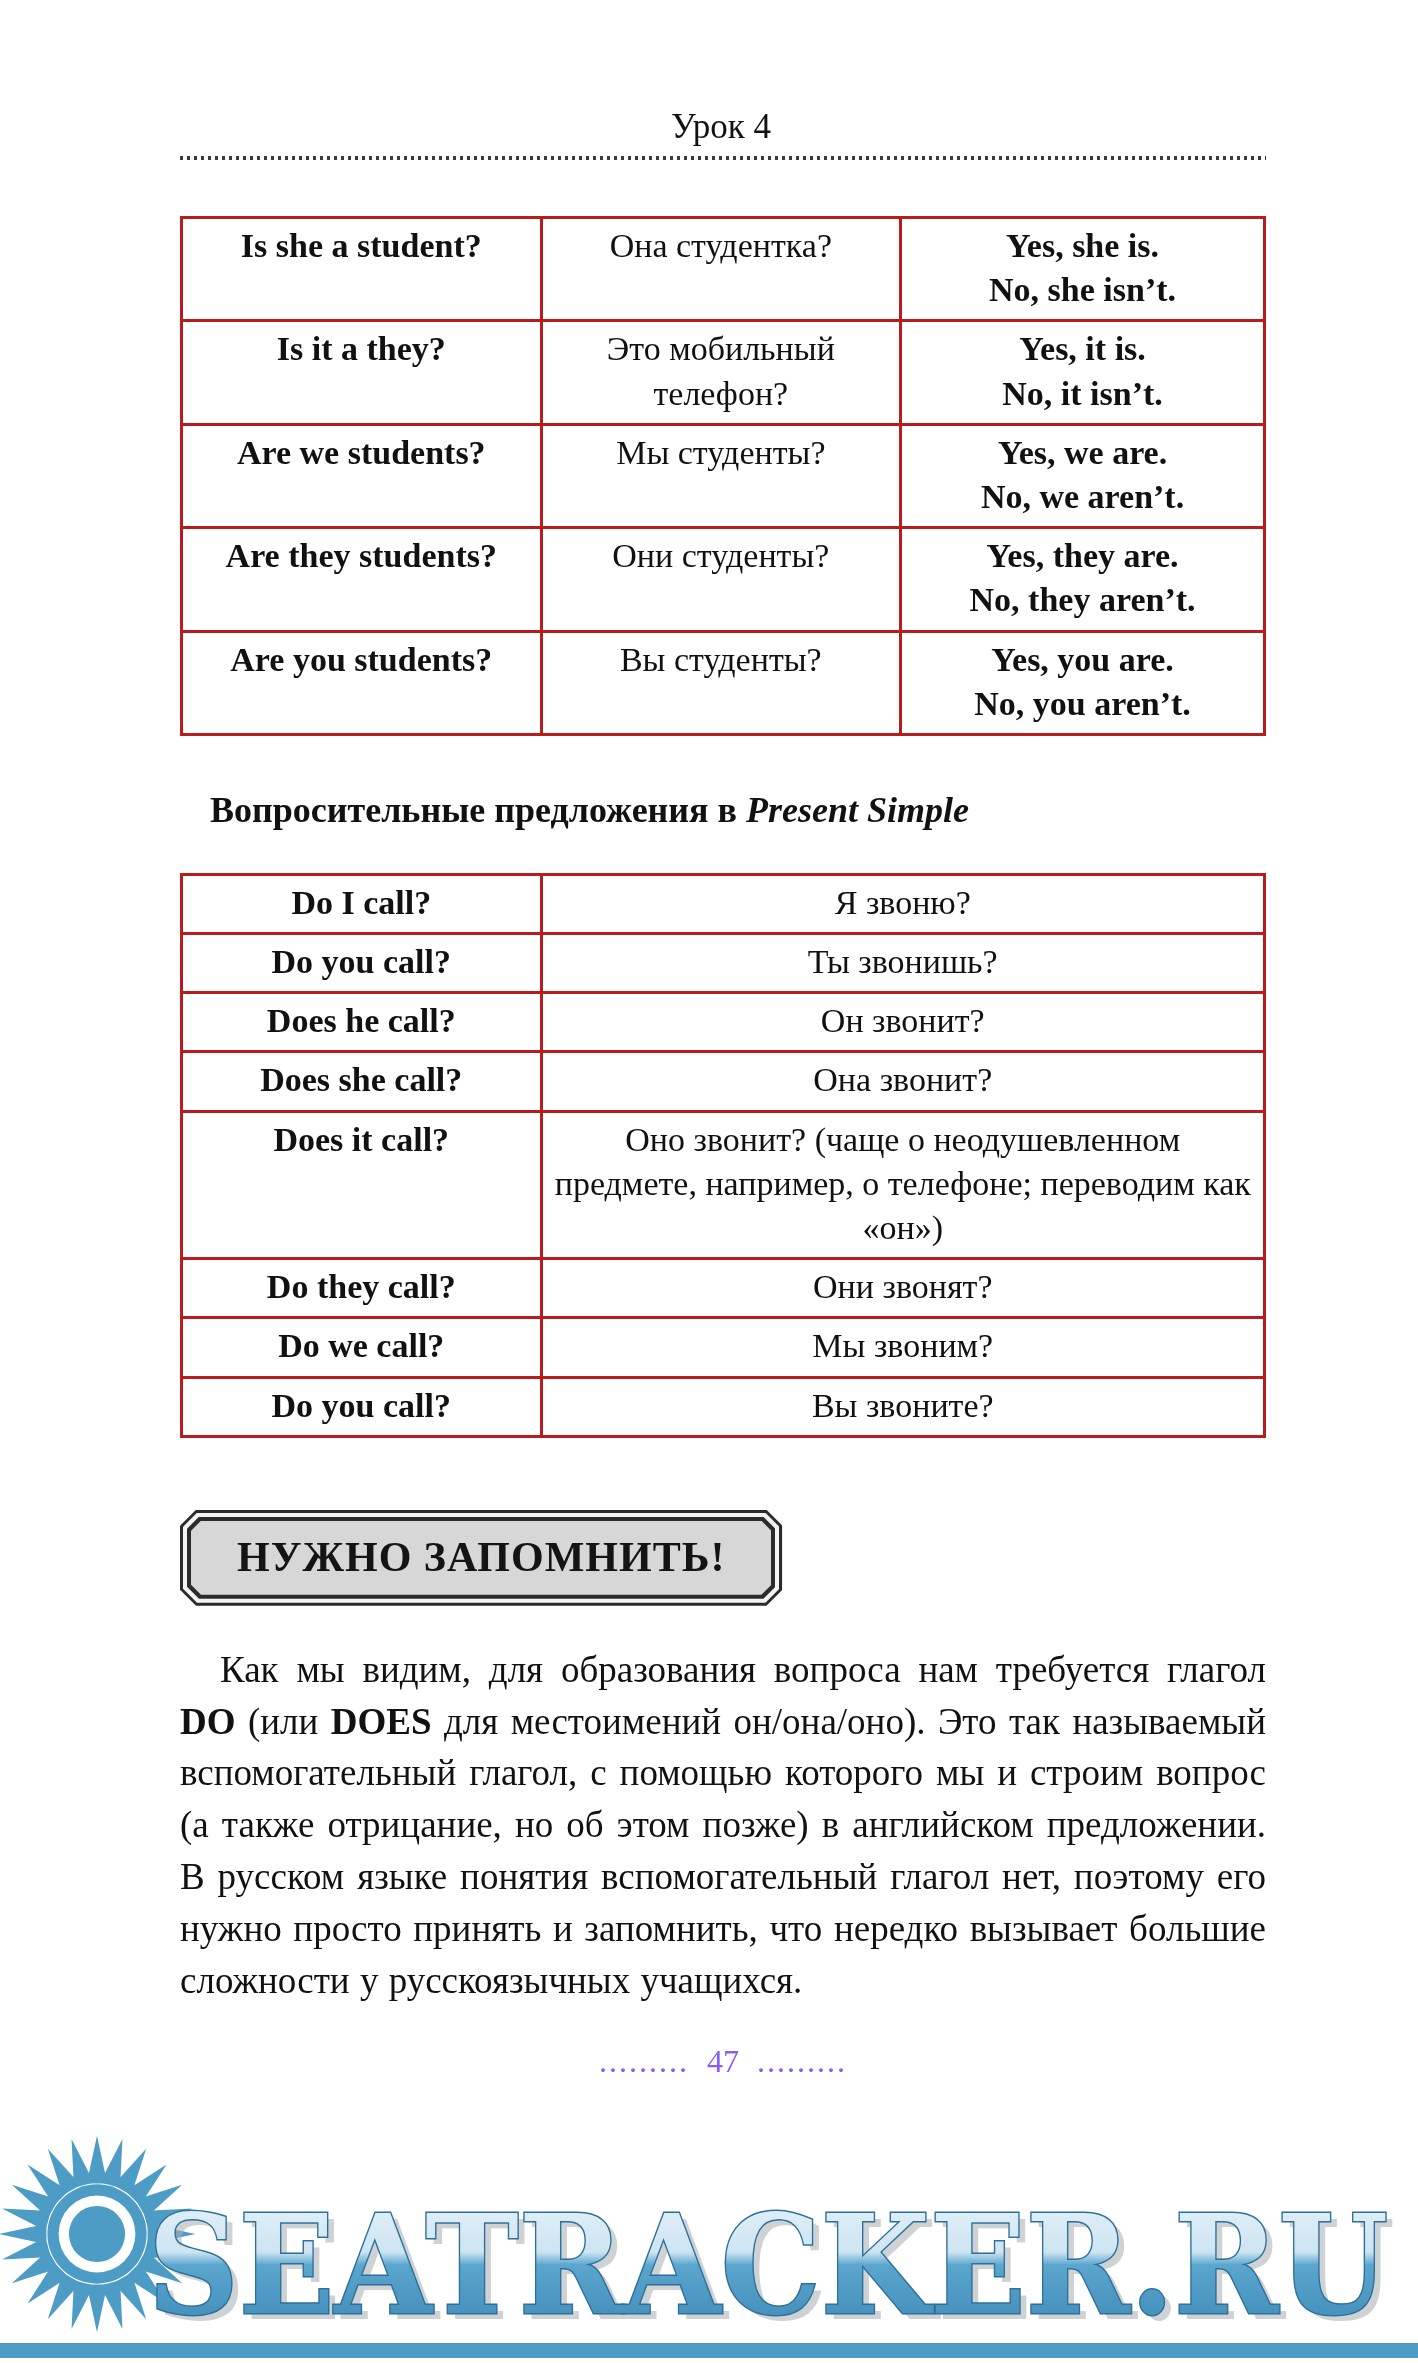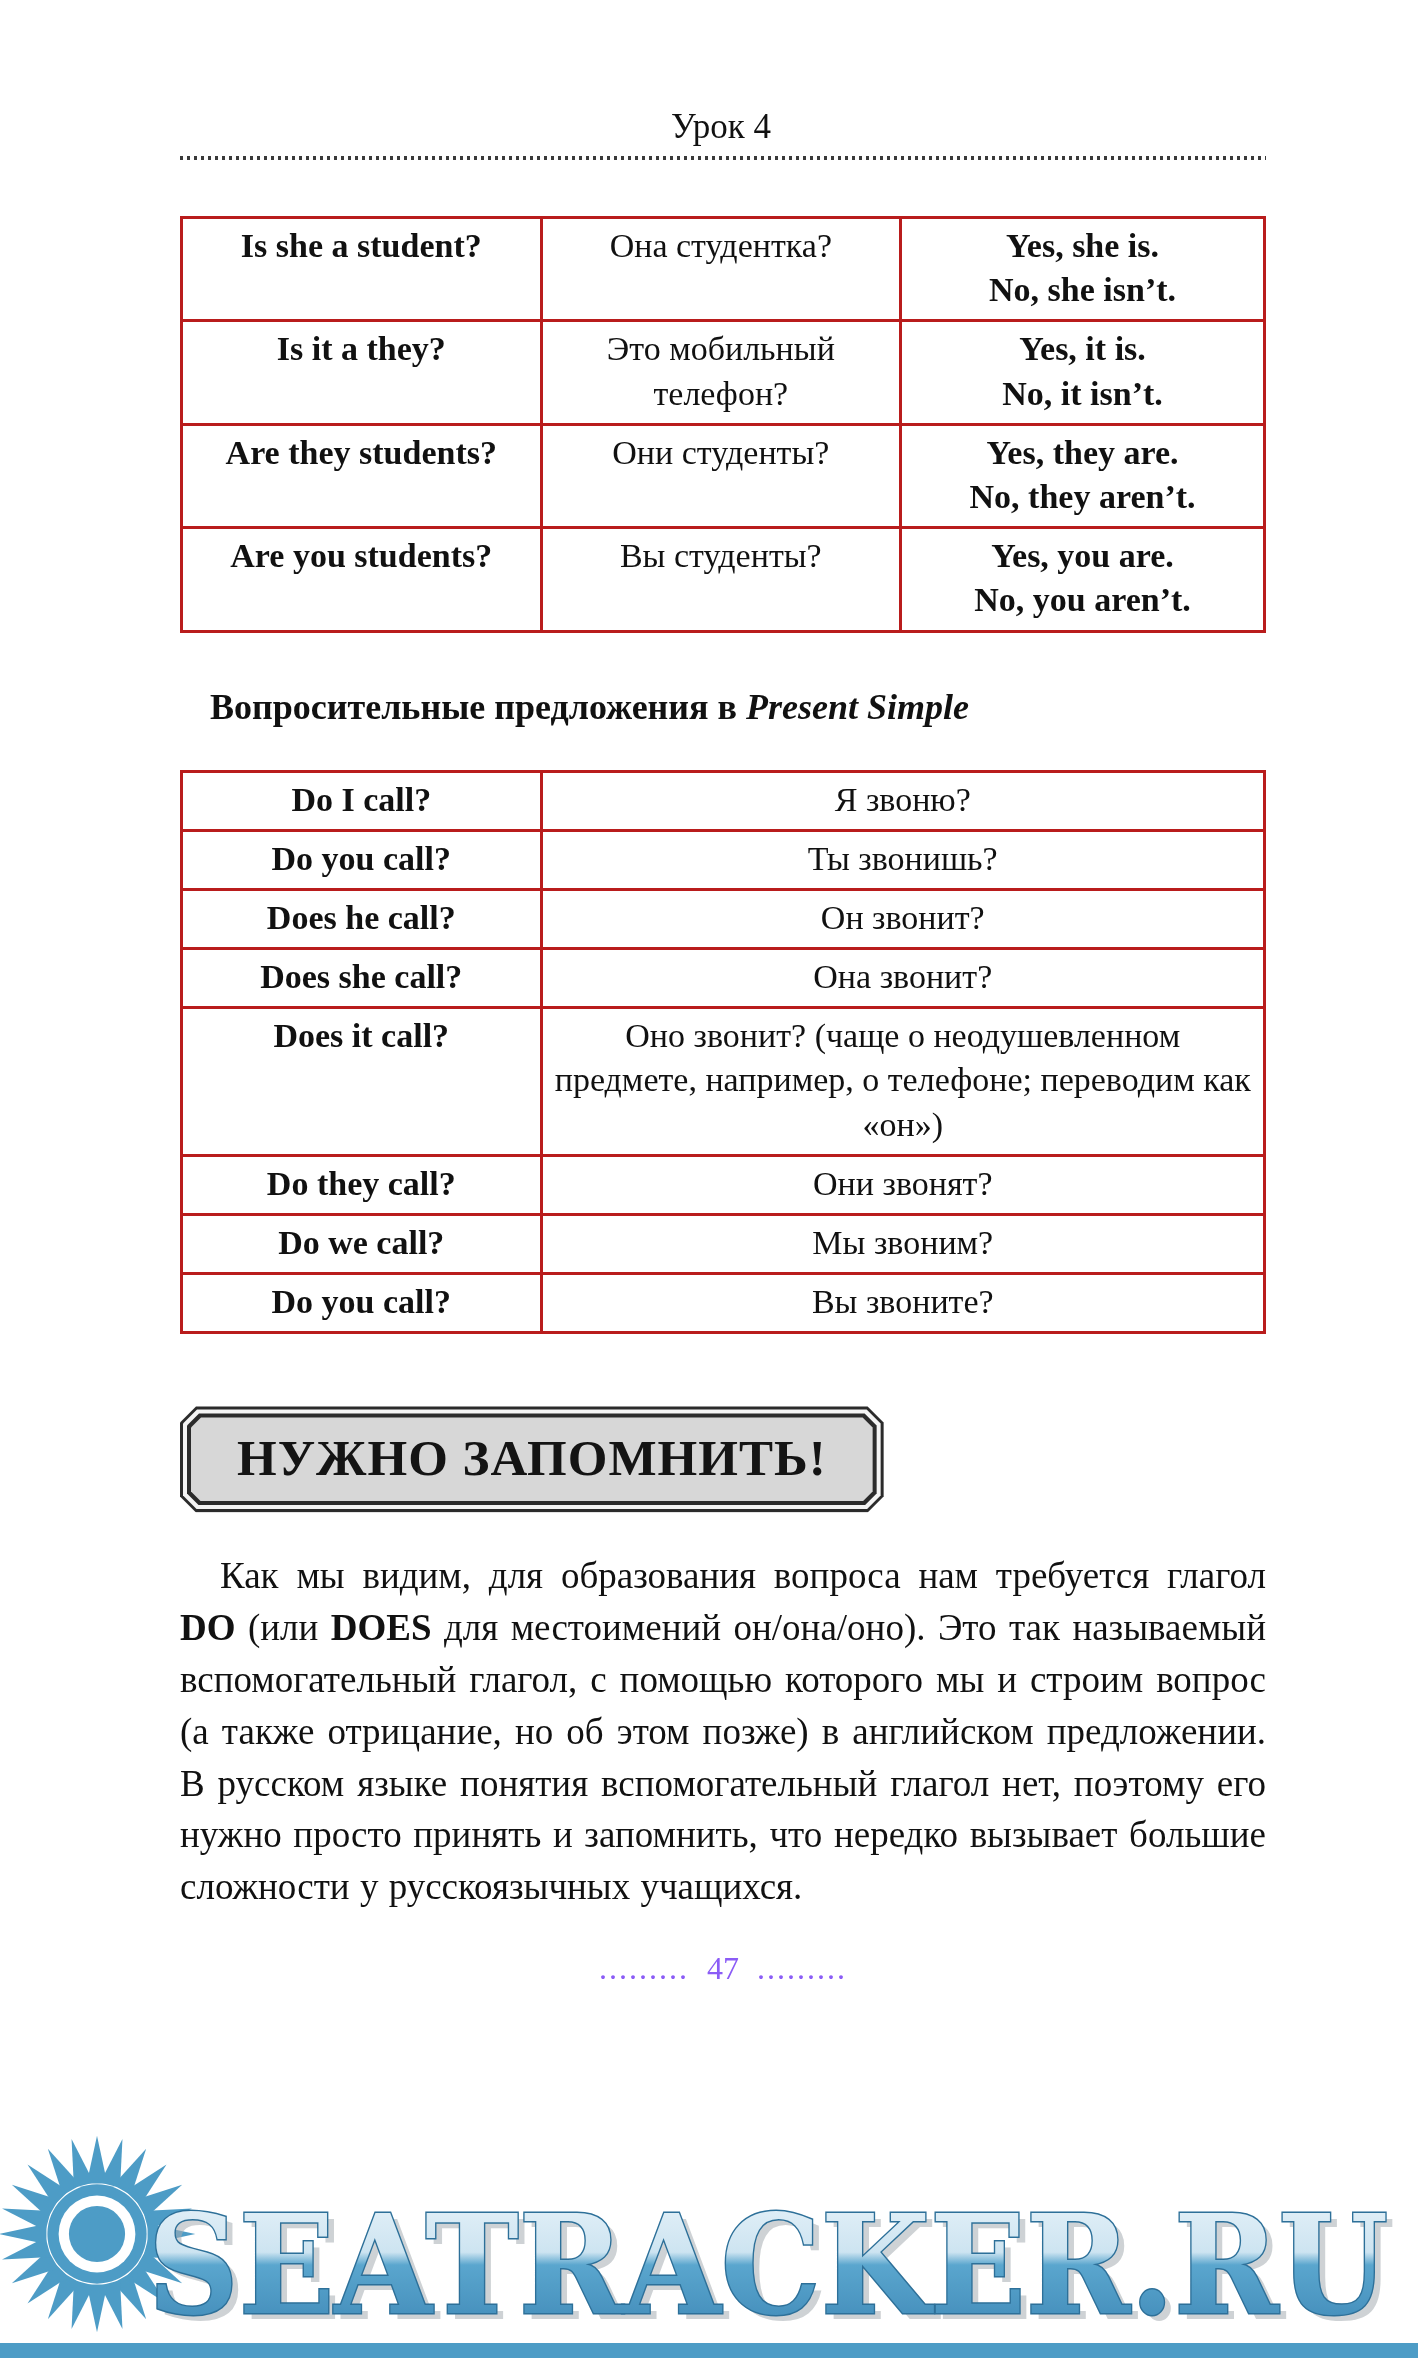--- a/index.html
+++ b/index.html
@@ -81,21 +81,21 @@
   }
   .plq-l3 {
     background: #2b2b2b;
     padding: 4px;
     clip-path: polygon(12px 0, calc(100% - 12px) 0, 100% 12px, 100% calc(100% - 12px), calc(100% - 12px) 100%, 12px 100%, 0 calc(100% - 12px), 0 12px);
   }
   .plq-l4 {
     background: #d7d7d7;
     padding: 12px 46px 14px;
     clip-path: polygon(10px 0, calc(100% - 10px) 0, 100% 10px, 100% calc(100% - 10px), calc(100% - 10px) 100%, 10px 100%, 0 calc(100% - 10px), 0 10px);
-    font-size: 51px;
+    font-size: 42px;
     font-weight: bold;
     letter-spacing: 1px;
     color: #141414;
   }
   
   .main-paragraph {
     margin-top: 38px;
     font-size: 37px;
     line-height: 1.4;
     text-align: justify;
@@ -155,20 +155,28 @@
           <div>Yes, she is.</div>
           <div>No, she isn’t.</div>
         </td>
       </tr>
       <tr>
         <td class="cell-en">Is it a they?</td>
         <td>Это мобильный телефон?</td>
         <td class="cell-ans">
           <div>Yes, it is.</div>
           <div>No, it isn’t.</div>
+        </td>
+      </tr>
+      <tr>
+        <td class="cell-en">Are we students?</td>
+        <td>Мы студенты?</td>
+        <td class="cell-ans">
+          <div>Yes, we are.</div>
+          <div>No, we aren’t.</div>
         </td>
       </tr>
       <tr>
         <td class="cell-en">Are they students?</td>
         <td>Они студенты?</td>
         <td class="cell-ans">
           <div>Yes, they are.</div>
           <div>No, they aren’t.</div>
         </td>
       </tr>

